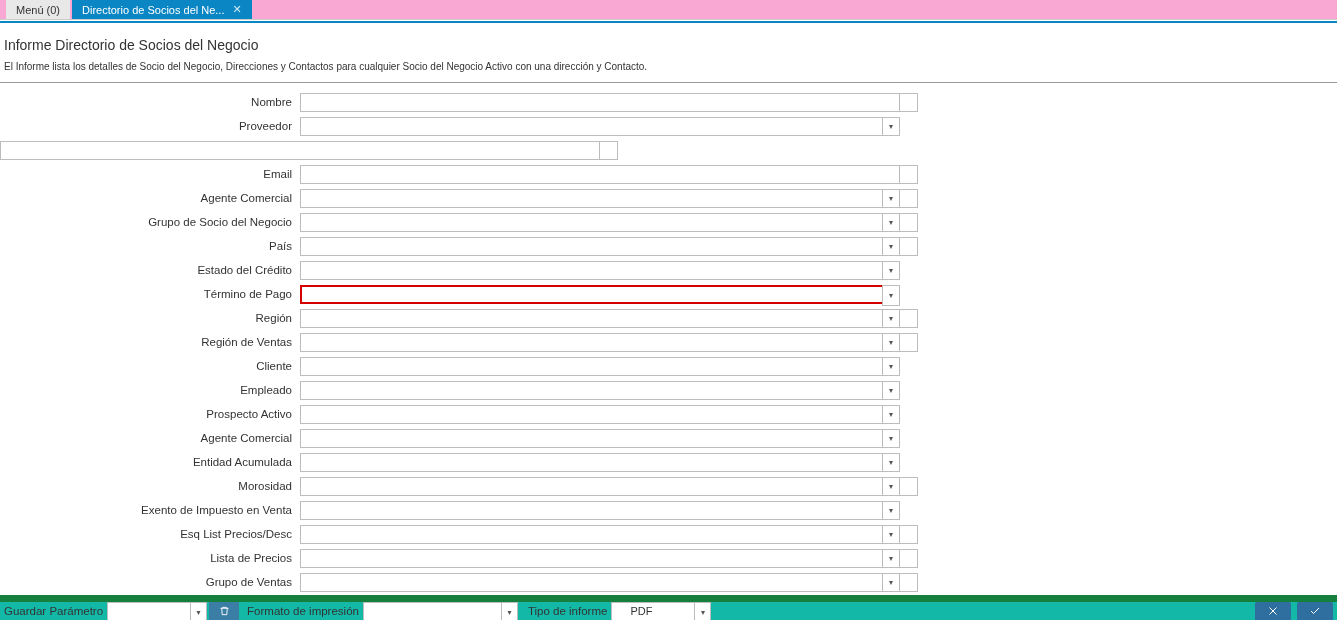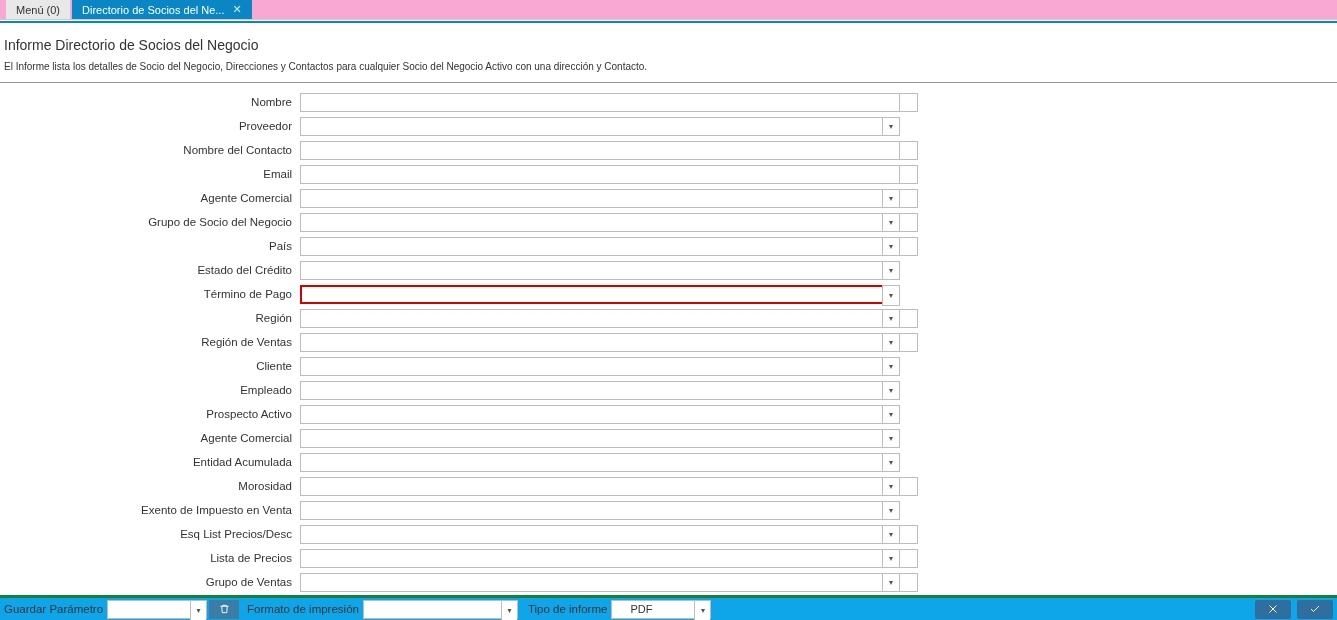--- a/index.html
+++ b/index.html
@@ -12,21 +12,21 @@
   .page-title { font-weight: normal; font-size: 14px; padding: 6px 4px 4px 4px; margin-top: 8px; }
   .page-desc { font-size: 10px; padding: 4px 4px 10px 4px; border-bottom: 1px solid #999; }
   .form-viewport { position: absolute; top: 84px; bottom: 25px; left: 0; right: 0; overflow-y: scroll; }
   .form-body { padding-top: 6px; }
   .form-row { display: flex; align-items: center; height: 24px; }
   .form-label { width: 300px; text-align: right; padding-right: 8px; font-size: 11.5px; color: #333; white-space: nowrap; }
   .form-field { width: 600px; height: 19px; border: 1px solid #bcbcbc; position: relative; background: #fff; }
   .form-field.highlight { border: 2px solid #d40000; }
   .dd-btn { position: absolute; right: -1px; top: -1px; width: 18px; height: 19px; border: 1px solid #bcbcbc; background: #fff; display: flex; align-items: center; justify-content: center; font-size: 8px; color: #555; }
   .extra-btn { width: 18px; height: 19px; border: 1px solid #bcbcbc; border-left: none; background: #fff; display:flex; align-items:center; justify-content:center; font-size:10px; color:#555; }
-  .footer { position: absolute; bottom: 0; left: 0; right: 0; height: 25px; background: #0ea5e9; border-top: 3px solid #15803d; display: flex; align-items: center; padding: 0 4px; font-size: 11.5px; }
+  .footer { position: absolute; bottom: 0; left: 0; right: 0; height: 25px; background: #14b8a6; border-top: 7px solid #15803d; display: flex; align-items: center; padding: 0 4px; font-size: 11.5px; }
   .footer .lbl { margin-right: 4px; white-space: nowrap; }
   .footer .inp { height: 19px; border: 1px solid #bcbcbc; background: #fff; font-size: 11px; padding: 0 3px; }
   .footer .dd { position: relative; }
   .footer .dd .dd-btn2 { position: absolute; right: 0; top: 0; width: 16px; height: 19px; border-left: 1px solid #bcbcbc; display:flex; align-items:center; justify-content:center; font-size:8px; color:#555; background:#fff; }
   .footer .trash-btn { width: 30px; height: 19px; background: #3a7ea5; display:flex; align-items:center; justify-content:center; color:#fff; margin-left:2px; margin-right:8px; }
   .footer-right { margin-left: auto; display: flex; gap: 6px; }
   .action-btn { width: 36px; height: 19px; background: #2f6fa0; display:flex; align-items:center; justify-content:center; color:#fff; border-radius:2px; }
   .action-btn svg { stroke:#fff; }
   .cutoff-label { width: 300px; text-align: right; padding-right: 8px; font-size: 11.5px; color: #333; white-space: nowrap; height:10px; overflow:hidden; }
 </style>
@@ -57,21 +57,20 @@
     </div>
 
     <div class="form-row">
       <div class="form-label">Proveedor</div>
       <div class="form-field">
           <div class="dd-btn">▾</div>
         </div>
     </div>
 
     <div class="form-row">
-      <div class="form-label">Nombre del Contacto</div>
       <div class="form-field"></div>
       <div class="extra-btn"></div>
     </div>
 
     <div class="form-row">
       <div class="form-label">Email</div>
       <div class="form-field"></div>
       <div class="extra-btn"></div>
     </div>
 

